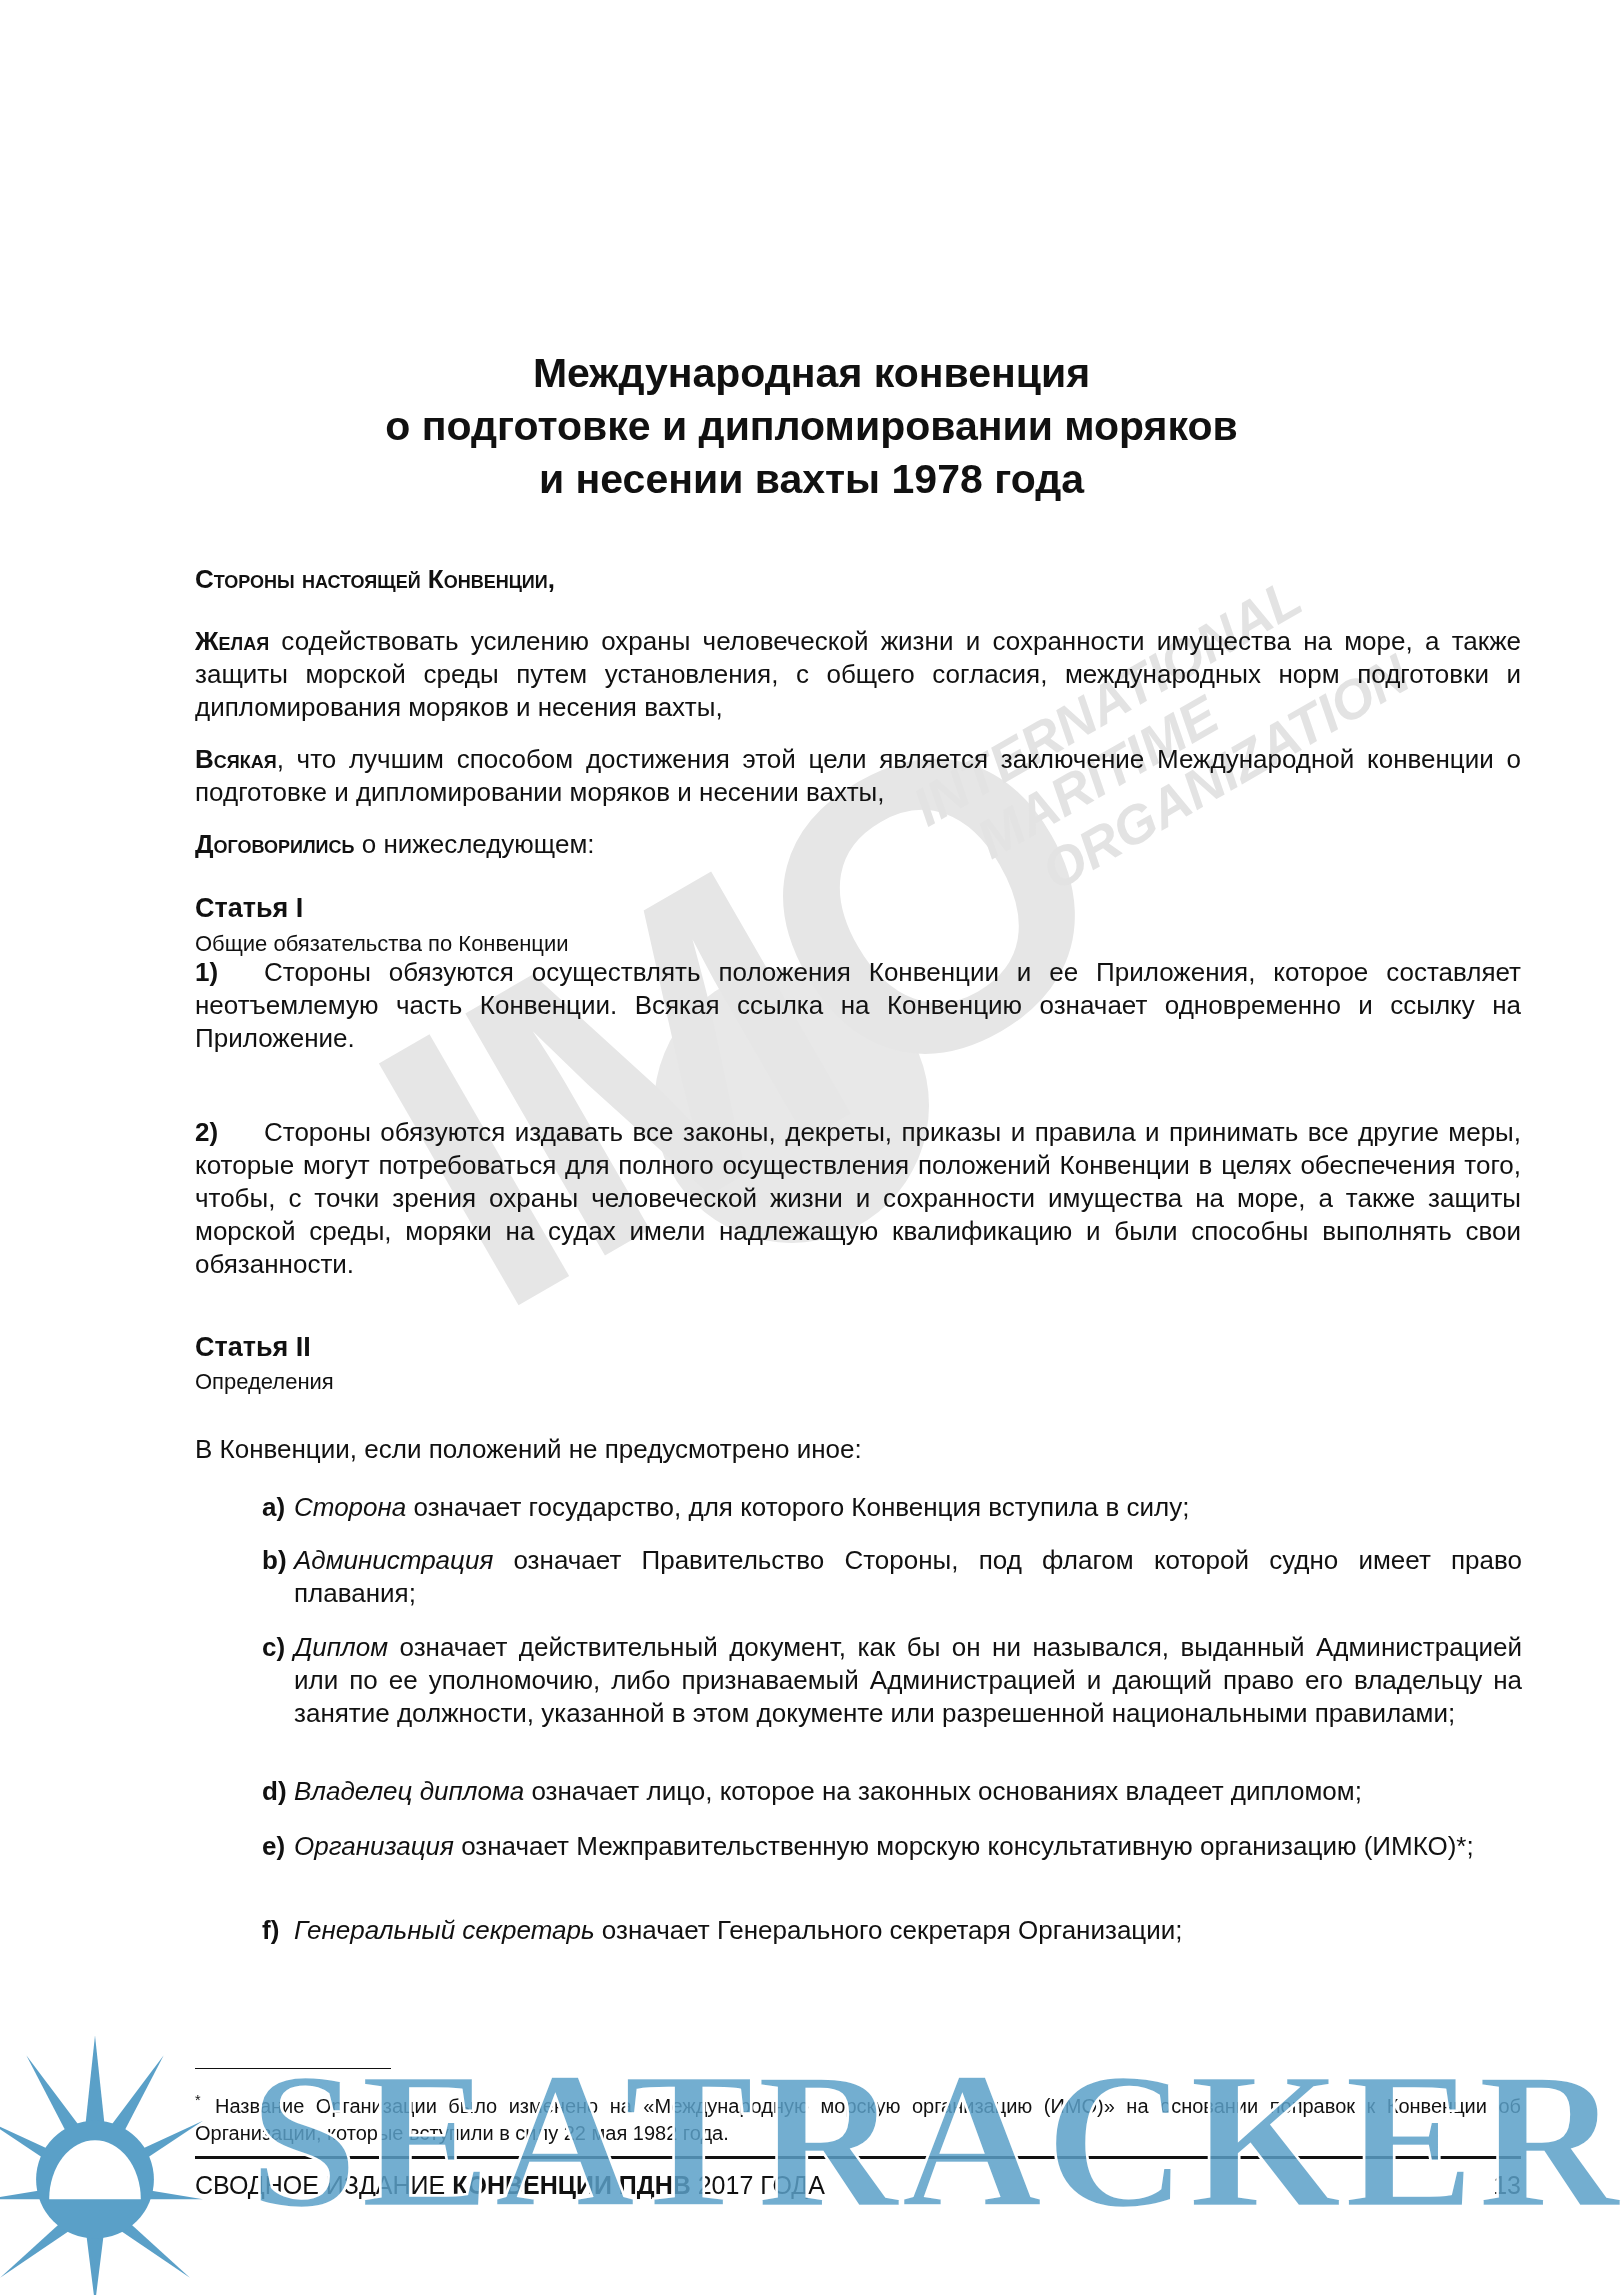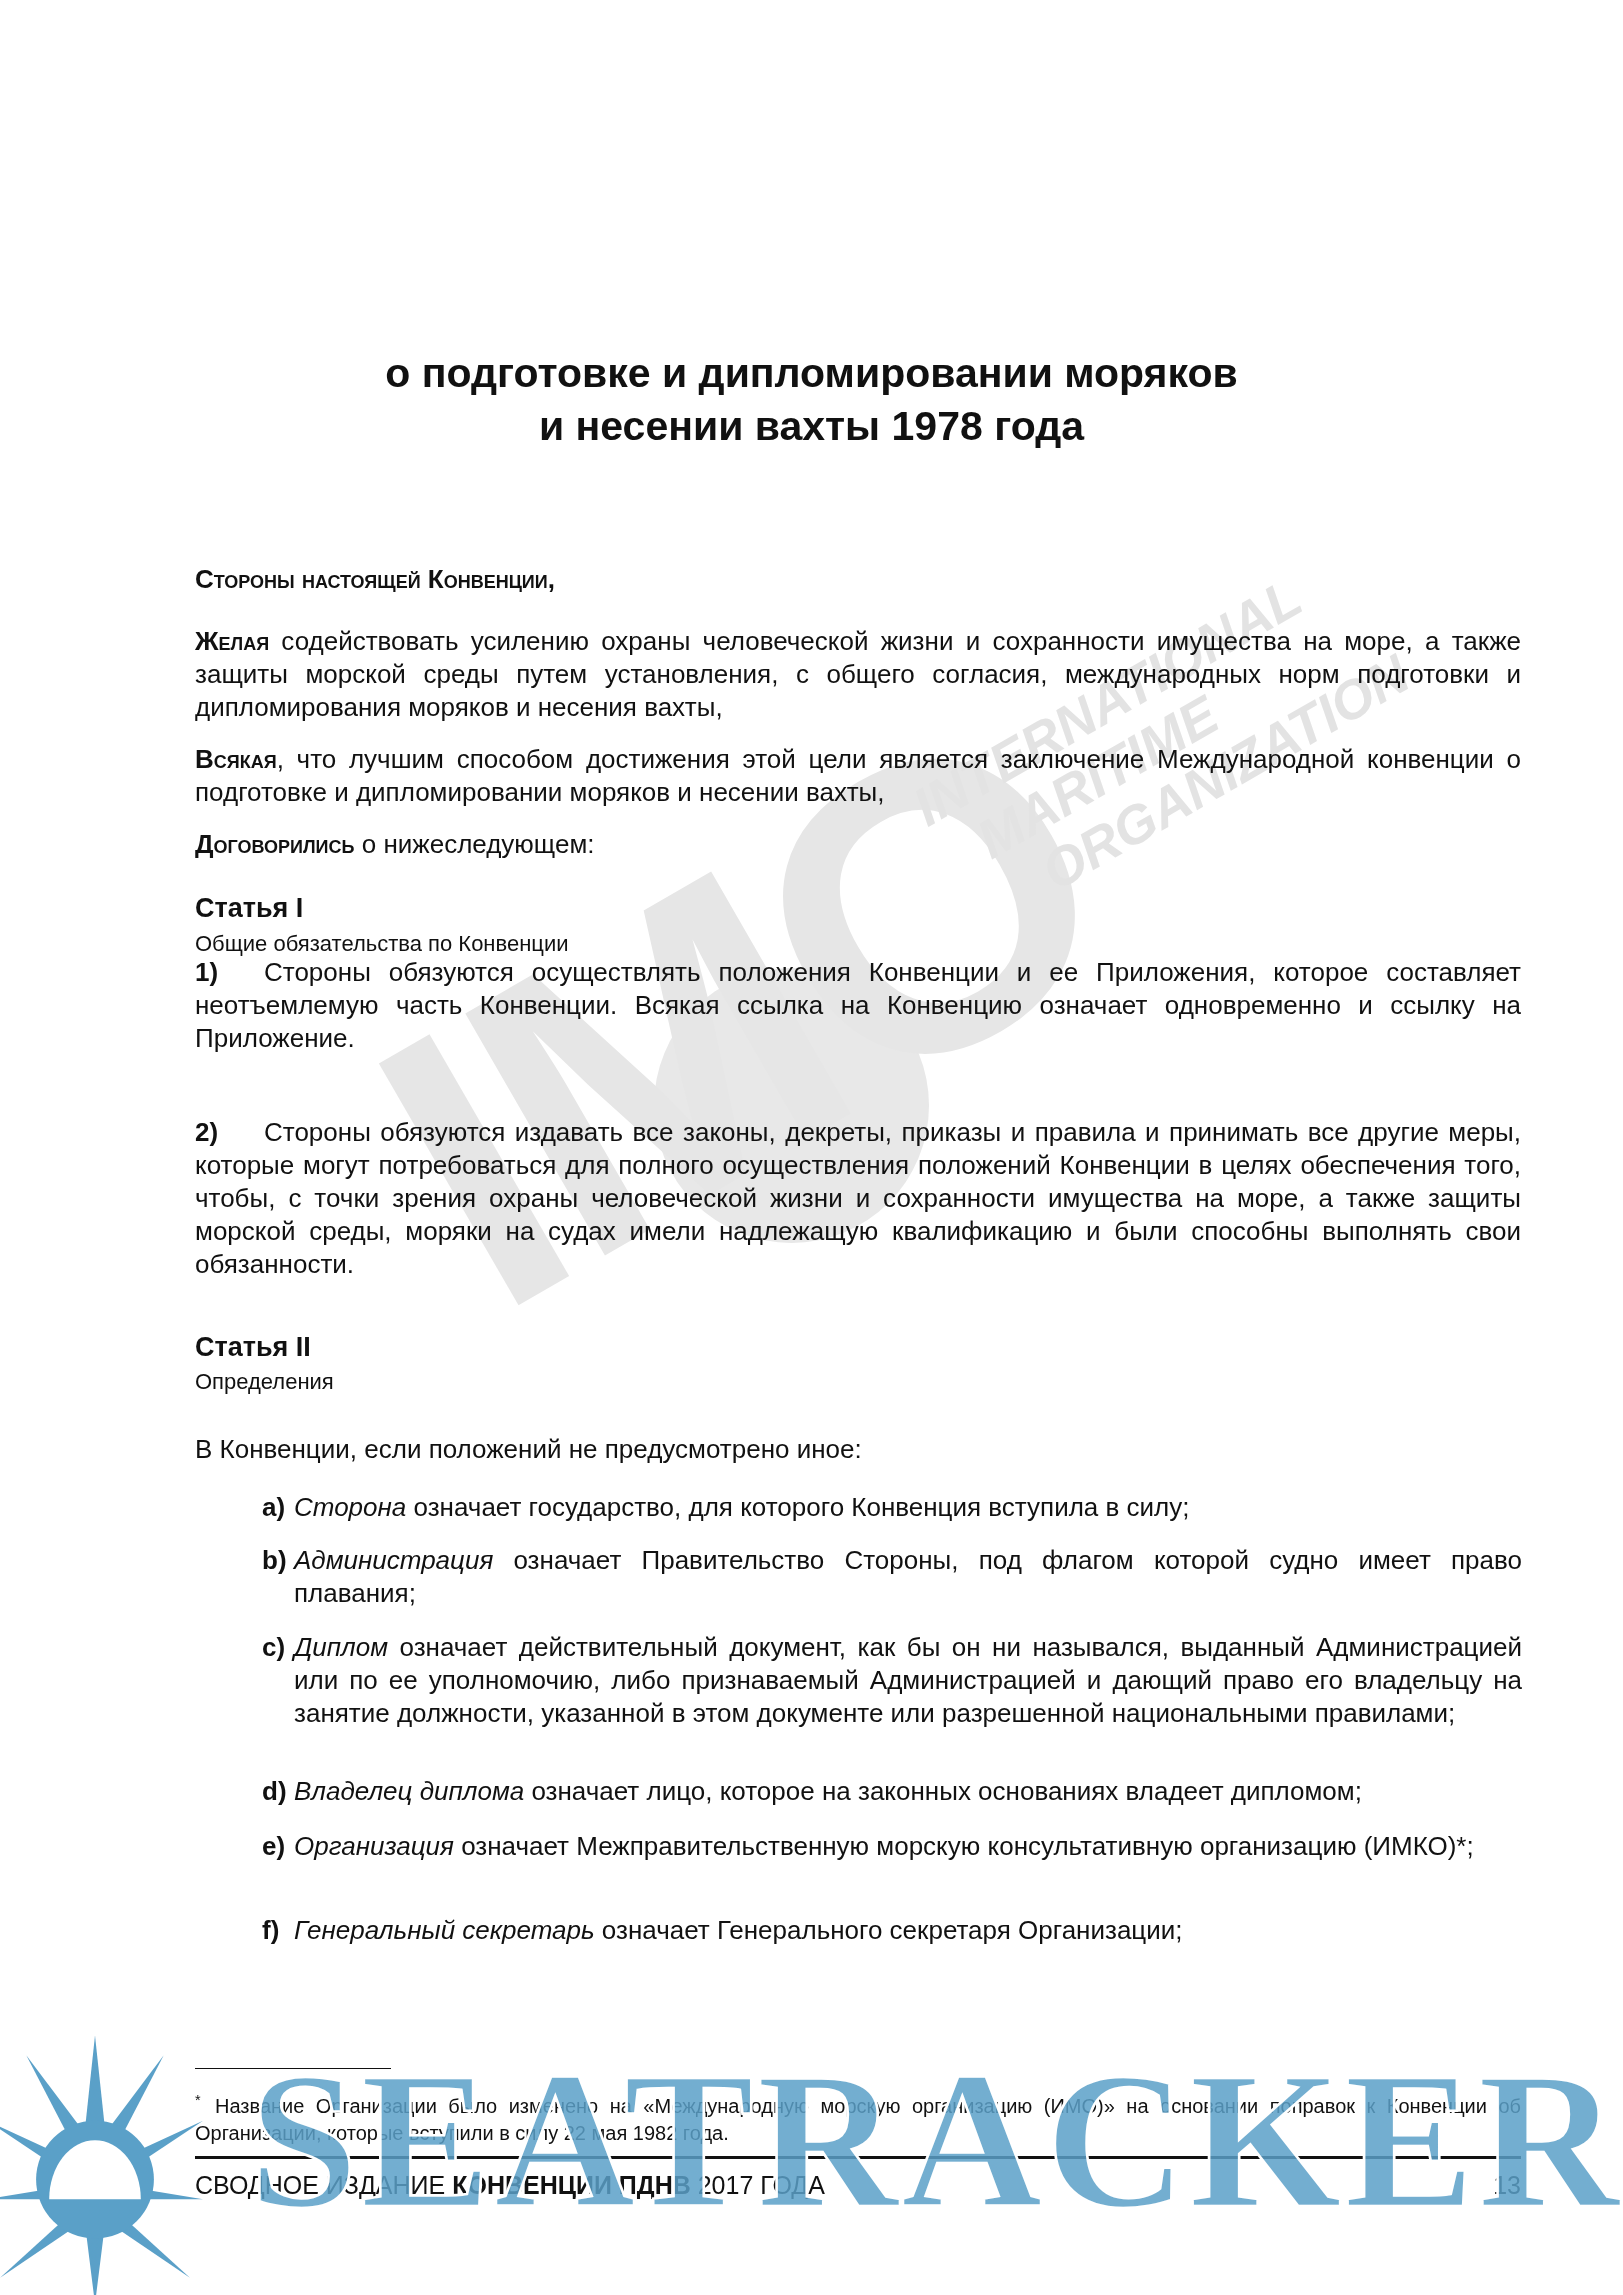--- a/index.html
+++ b/index.html
@@ -31,20 +31,21 @@
 
 <div class="wm imo-circle"></div>
 <div class="wm imo-letters">IMO</div>
 <div class="wm imo-text">
   <div>INTERNATIONAL</div>
   <div style="margin-left:39px">MARITIME</div>
   <div style="margin-left:79px">ORGANIZATION</div>
 </div>
 
 <div class="title">
+  <div>Международная конвенция</div>
   <div>о подготовке и дипломировании моряков</div>
   <div>и несении вахты 1978 года</div>
 </div>
 
 <p class="para" style="top:563px"><span class="sc">Стороны настоящей Конвенции,</span></p>
 <p class="para" style="top:625px"><span class="sc">Желая</span><span> содействовать усилению охраны человеческой жизни и сохранности имущества на море, а также защиты морской среды путем установления, с общего согласия, международных норм подготовки и дипломирования моряков и несения вахты,</span></p>
 <p class="para" style="top:743px"><span class="sc">Всякая</span><span>, что лучшим способом достижения этой цели является заключение Международной конвенции о подготовке и дипломировании моряков и несении вахты,</span></p>
 <p class="para" style="top:828px"><span class="sc">Договорились</span><span> о нижеследующем:</span></p>
 
 <div class="art-h" style="top:893px">Статья I</div>

